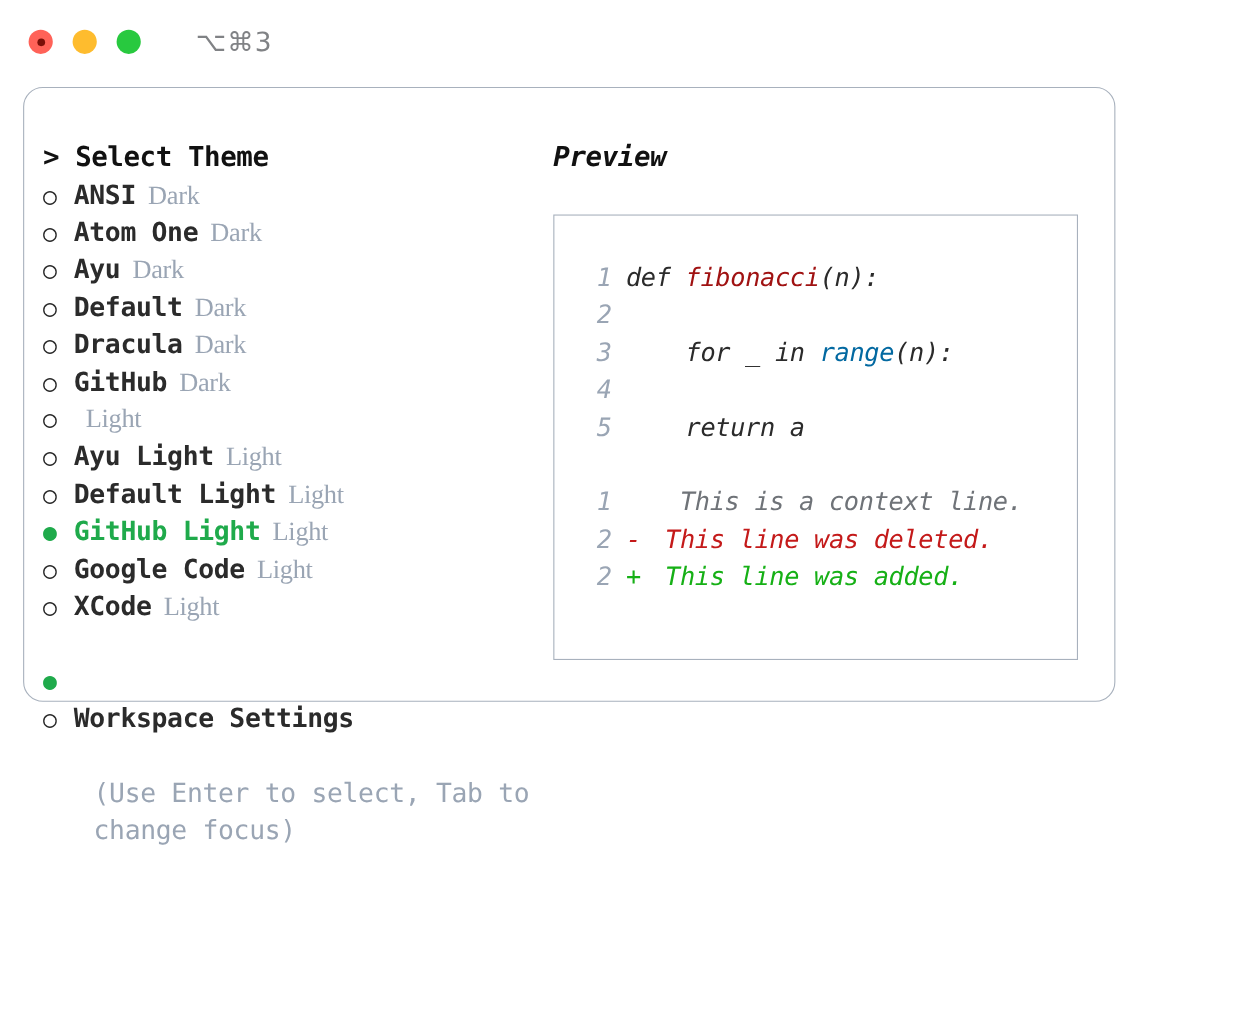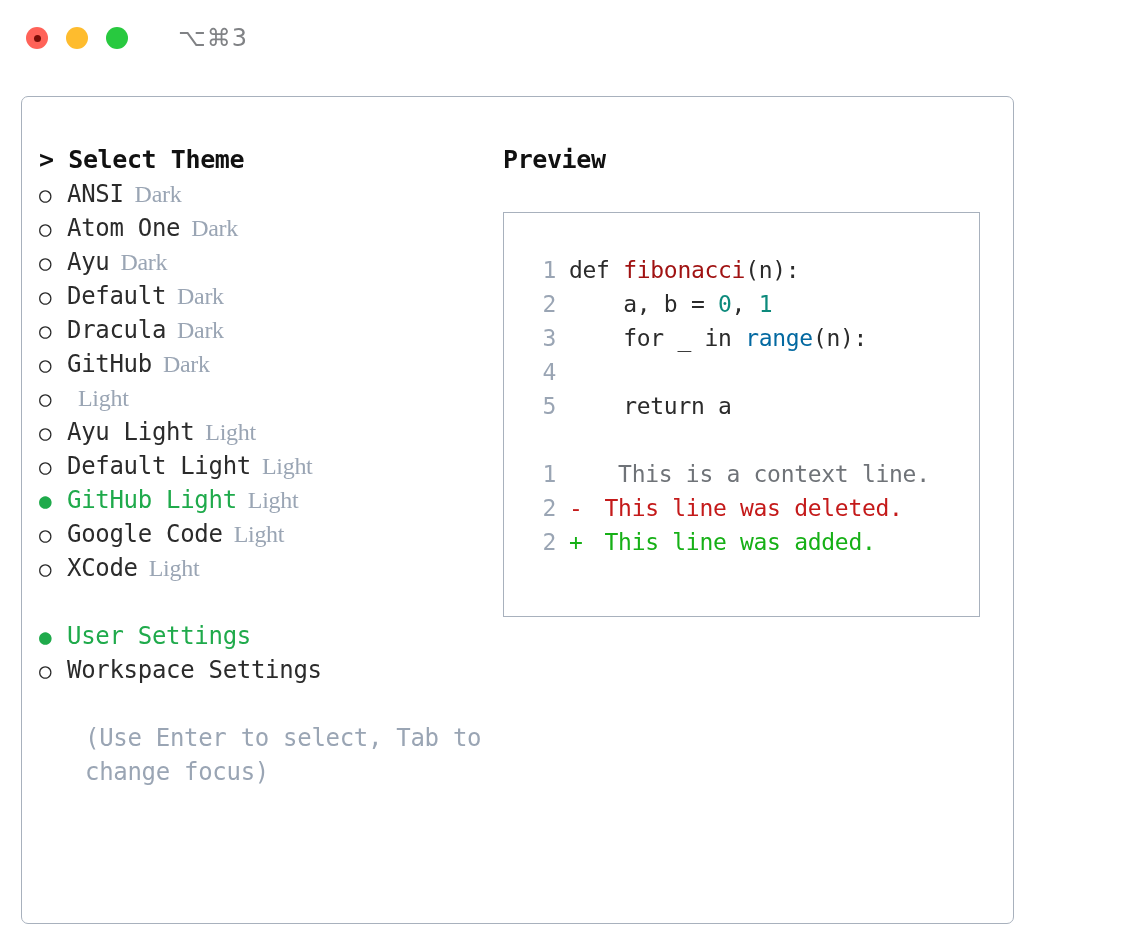--- a/index.html
+++ b/index.html
@@ -62,25 +62,25 @@
     letter-spacing: 1px;
     color: #808285;
     font-family: "DejaVu Sans", "Liberation Sans", sans-serif;
     white-space: pre;
   }
 
   
   .main-panel {
     position: absolute;
     left: 21px;
-    top: 96px;
+    top: 79px;
     width: 993px;
-    height: 828px;
+    height: 559px;
     border: 1.6px solid #a8b1bd;
-    border-radius: 7px;
+    border-radius: 18px;
     box-sizing: border-box;
     background: #ffffff;
   }
 
   .columns {
     display: flex;
     padding: 46px 0 0 0;
   }
 
   
@@ -111,21 +111,21 @@
     white-space: pre;
   }
   .bullet {
     width: 28px;
     flex: 0 0 28px;
     color: #2b2b2b;
     font-size: 21px;
   }
   .opt-row.selected .bullet { color: #1faa4b; }
   .opt-row.selected .opt-label { color: #1faa4b; }
-  .opt-label { color: #2b2b2b; }
+  .opt-label { color: #2b2b2b; font-weight: bold; }
   .opt-kind {
     color: #9aa5b4;
     margin-left: 11px;
     font-family: Liberation Serif, serif;
   }
 
   .spacer-line { height: 34px; }
 
   .group-header {
     font-size: 24px;
@@ -144,20 +144,21 @@
     letter-spacing: -0.3px;
     width: 400px;
     margin-top: 34px;
     margin-left: 46px;
   }
 
   
   .right-col {
     padding-left: 16px;
     box-sizing: border-box;
+    font-style: italic;
   }
   .preview-title {
     font-size: 25px;
     font-weight: bold;
     color: #111111;
     line-height: 34px;
     height: 34px;
     letter-spacing: -0.4px;
     white-space: pre;
   }
@@ -231,33 +232,33 @@
             <div class="opt-row"><span class="bullet">○</span><span class="opt-label">Ayu Light</span><span class="opt-kind">Light</span></div>
             <div class="opt-row"><span class="bullet">○</span><span class="opt-label">Default Light</span><span class="opt-kind">Light</span></div>
             <div class="opt-row selected"><span class="bullet">●</span><span class="opt-label">GitHub Light</span><span class="opt-kind">Light</span></div>
             <div class="opt-row"><span class="bullet">○</span><span class="opt-label">Google Code</span><span class="opt-kind">Light</span></div>
             <div class="opt-row"><span class="bullet">○</span><span class="opt-label">XCode</span><span class="opt-kind">Light</span></div>
           </div>
 
         <div class="spacer-line"></div>
 
         <div id="apply-list">
-            <div class="opt-row selected"><span class="bullet">●</span><span class="opt-label">User Settings</span></div>
+            <div class="opt-row selected"><span class="bullet">●</span></div>
             <div class="opt-row"><span class="bullet">○</span><span class="opt-label">Workspace Settings</span></div>
           </div>
 
         <div class="hint">(Use Enter to select, Tab to change focus)</div>
       </div>
 
       <div class="right-col">
         <div class="preview-title">Preview</div>
         <div class="preview-box">
           <div id="code-block">
               <div class="code-line"><span class="lineno">1</span><span><span class="code-text">def </span><span class="tok-fn">fibonacci</span><span class="code-text">(n):</span></span></div>
-              <div class="code-line"><span class="lineno">2</span><span><span class="code-text">    a, b = </span><span class="tok-num">0</span><span class="code-text">, </span><span class="tok-num">1</span></span></div>
+              <div class="code-line"><span class="lineno">2</span></div>
               <div class="code-line"><span class="lineno">3</span><span><span class="code-text">    for _ in </span><span class="tok-kw">range</span><span class="code-text">(n):</span></span></div>
               <div class="code-line"><span class="lineno">4</span></div>
               <div class="code-line"><span class="lineno">5</span><span><span class="code-text">    return a</span></span></div>
             </div>
           <div class="gap-line"></div>
           <div id="diff-block">
               <div class="code-line"><span class="lineno">1</span><span class="diff-marker diff-ctx"> </span><span class="diff-ctx">  This is a context line.</span></div>
               <div class="code-line"><span class="lineno">2</span><span class="diff-marker diff-del">-</span><span class="diff-del"> This line was deleted.</span></div>
               <div class="code-line"><span class="lineno">2</span><span class="diff-marker diff-add">+</span><span class="diff-add"> This line was added.</span></div>
             </div>

